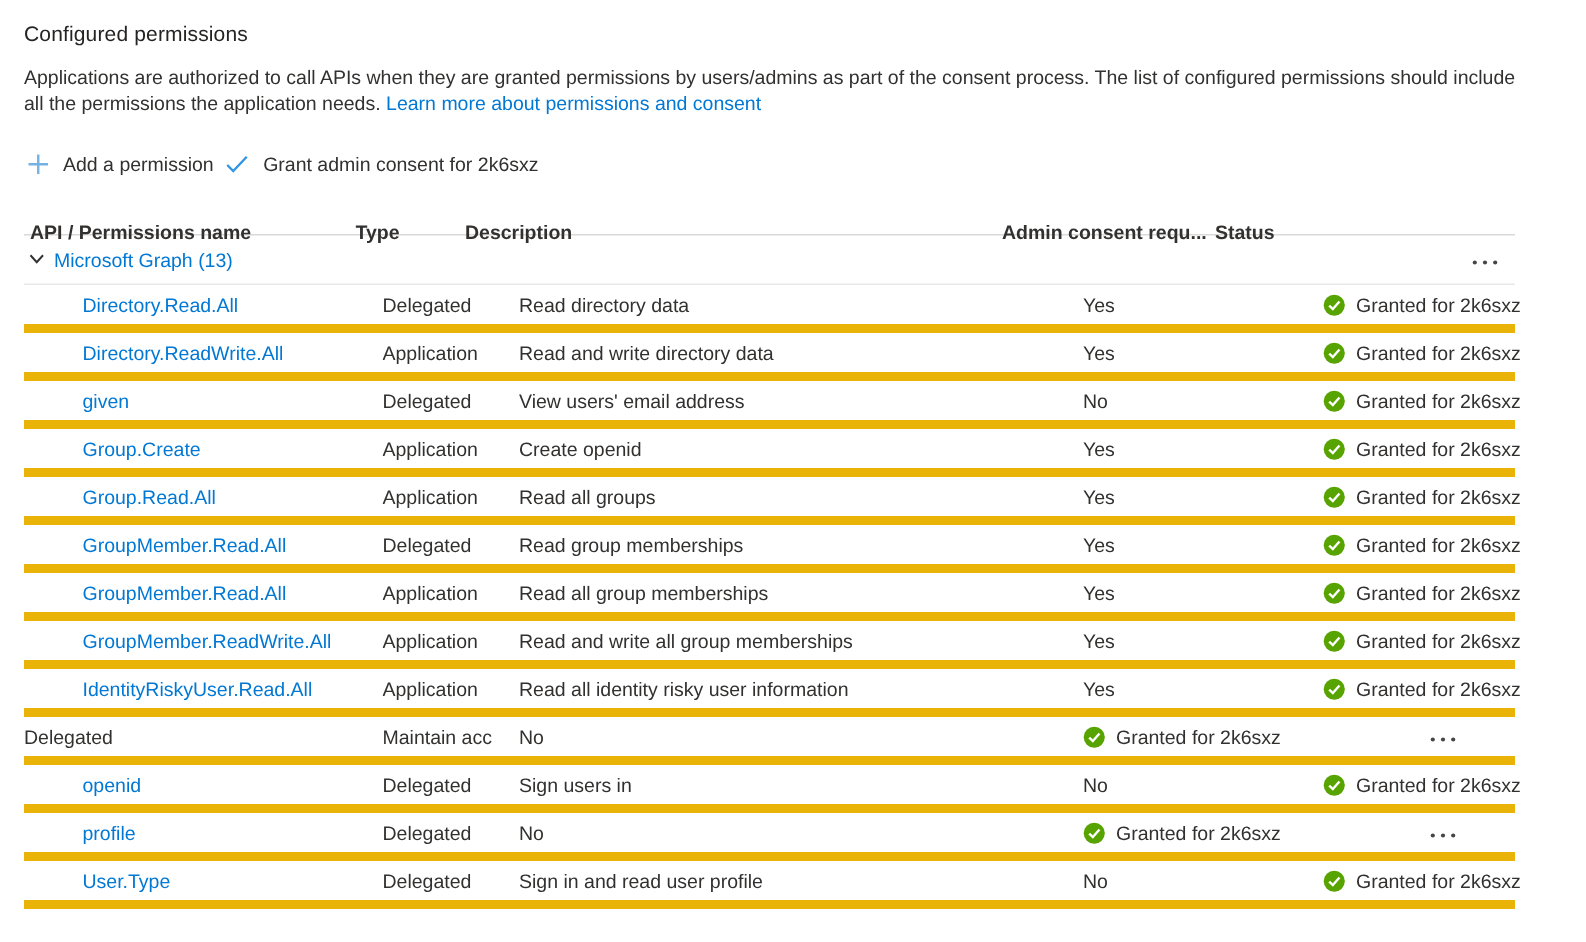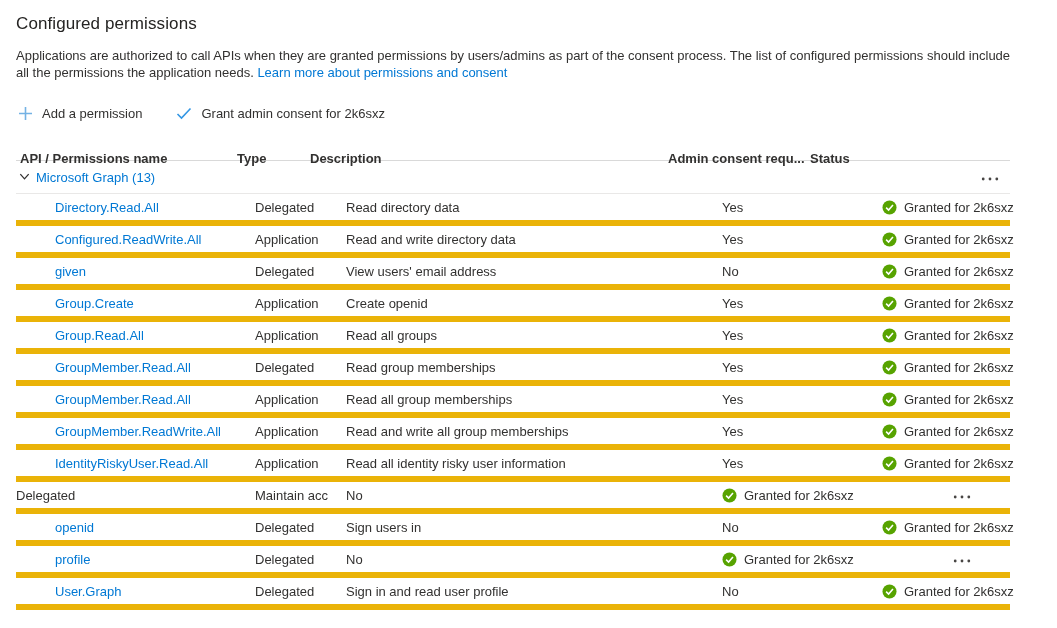--- a/index.html
+++ b/index.html
@@ -8,21 +8,21 @@
     width: 1057px; height: 628px;
     background: #ffffff;
     font-family: "Liberation Sans", sans-serif;
     font-size: 13px;
     color: #323130;
     overflow: hidden;
   }
   .container { padding: 14px 16px 0 16px; width: 1028px; }
 
   .page-title {
-    font-size: 17px;
+    font-size: 14px;
     font-weight: 400;
     color: #252423;
     margin: 0 0 13px 0;
     letter-spacing: 0.1px;
   }
 
   .desc {
     margin: 0;
     max-width: 1000px;
     line-height: 17px;
@@ -30,21 +30,20 @@
   }
   .link {
     color: #0078d4;
     text-decoration: none;
     cursor: pointer;
   }
 
   .toolbar {
     display: flex;
     align-items: center;
-    gap: 26px;
     margin: 21px 0 8px 0;
   }
   .toolbar-btn {
     display: inline-flex;
     align-items: center;
     gap: 9px;
     background: none;
     border: none;
     padding: 4px 6px 4px 2px;
     font-family: "Liberation Sans", sans-serif;
@@ -189,21 +188,21 @@
                 <circle cx="2.2" cy="3" r="1.4" fill="#484644"></circle>
                 <circle cx="9" cy="3" r="1.4" fill="#484644"></circle>
                 <circle cx="15.8" cy="3" r="1.4" fill="#484644"></circle>
               </svg>
       </button>
     </div>
   </div>
 
   <div class="grid-row perm-row">
     <div class="cell indent">
-      <a class="link" href="#">Configured.ReadWrite.All</a>
+      <a class="link" href="#">Directory.ReadWrite.All</a>
     </div>
     <div class="cell">Application</div>
     <div class="cell">Read and write directory data</div>
     <div class="cell">Yes</div>
     <div class="cell status-cell">
       <span class="check-badge">
         <svg width="15" height="15" viewBox="0 0 16 16">
                 <circle cx="8" cy="8" r="7.5" fill="#57a300"></circle>
                 <path d="M4.4 8.2 L7 10.7 L11.7 5.3" stroke="#ffffff" stroke-width="1.7" fill="none"></path>
               </svg>
@@ -482,21 +481,21 @@
                 <circle cx="2.2" cy="3" r="1.4" fill="#484644"></circle>
                 <circle cx="9" cy="3" r="1.4" fill="#484644"></circle>
                 <circle cx="15.8" cy="3" r="1.4" fill="#484644"></circle>
               </svg>
       </button>
     </div>
   </div>
 
   <div class="grid-row perm-row">
     <div class="cell indent">
-      <a class="link" href="#">User.Graph</a>
+      <a class="link" href="#">User.Type</a>
     </div>
     <div class="cell">Delegated</div>
     <div class="cell">Sign in and read user profile</div>
     <div class="cell">No</div>
     <div class="cell status-cell">
       <span class="check-badge">
         <svg width="15" height="15" viewBox="0 0 16 16">
                 <circle cx="8" cy="8" r="7.5" fill="#57a300"></circle>
                 <path d="M4.4 8.2 L7 10.7 L11.7 5.3" stroke="#ffffff" stroke-width="1.7" fill="none"></path>
               </svg>

